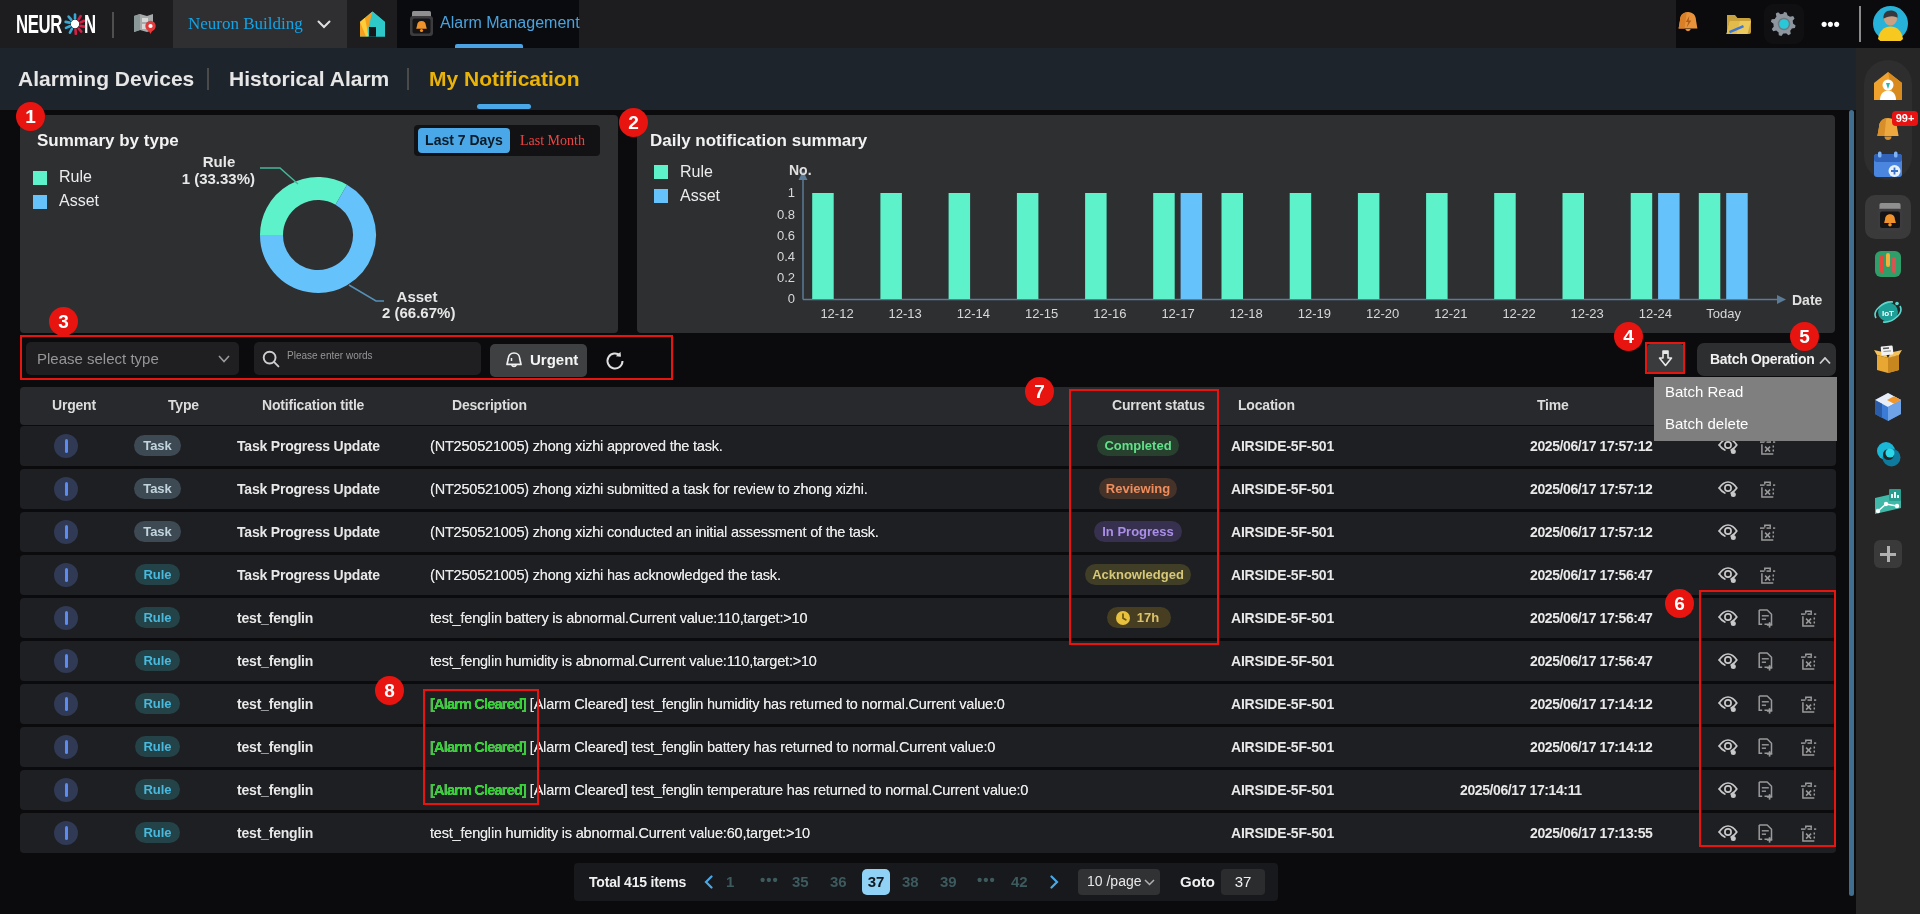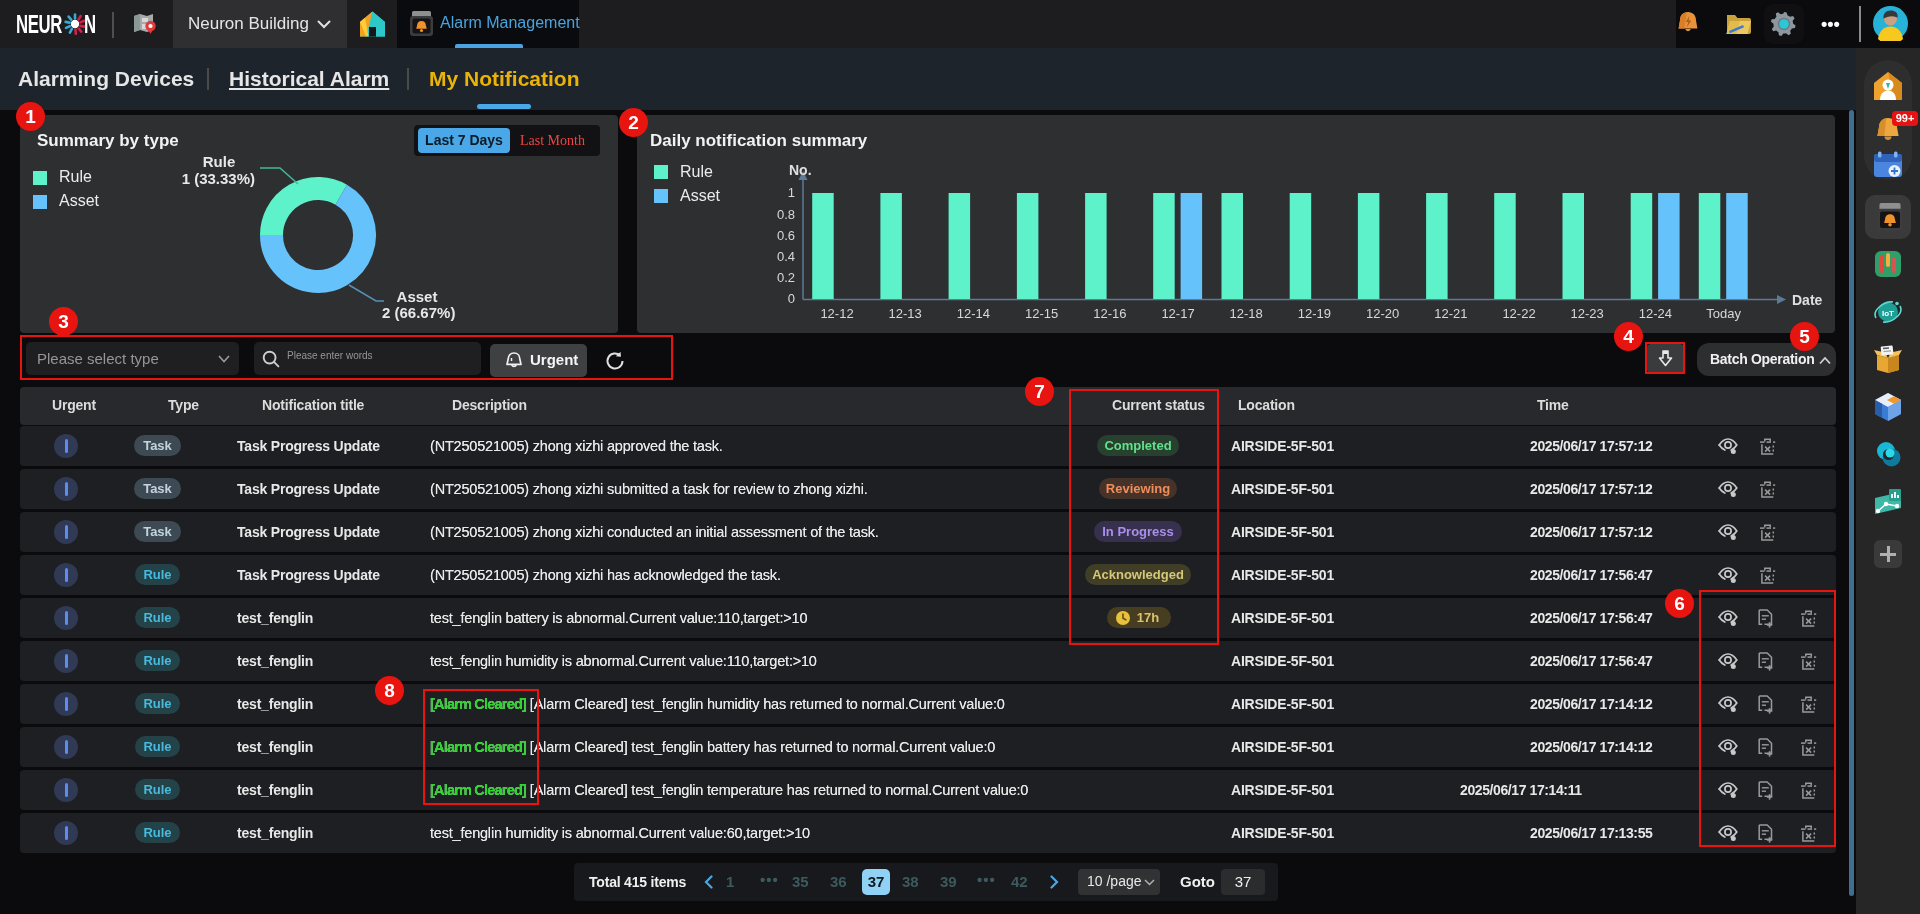--- a/index.html
+++ b/index.html
@@ -56,21 +56,21 @@
     <svg class="abs" style="left:132px; top:13px;" width="26" height="22" viewBox="0 0 26 22">
       <path d="M2 3 L8 1 L15 3 L21 1 L21 17 L15 19 L8 17 L2 19 Z" fill="#a6aaaa"></path>
       <path d="M2 3 L8 1 L8 17 L2 19 Z" fill="#8a9898"></path>
       <path d="M10 5 h6 v4 h-6 z M10 11 h7 v5 h-7 z" fill="#d8d8d8"></path>
       <circle cx="18.5" cy="13" r="5.2" fill="#e23b3b"></circle>
       <path d="M18.5 21 L15.2 14.8 h6.6 Z" fill="#e23b3b"></path>
       <circle cx="18.5" cy="13" r="2.1" fill="#fff"></circle>
     </svg>
 
     <div class="abs" style="left:173px; top:0px; width:174px; height:48px; background:#2f2f31;"></div>
-    <div class="abs" style="left:188px; top:14px; font-size:17px; color:#e5e5e5;">Neuron Building</div>
+    <div class="abs" style="left:188px; top:14px; font-size:17px; color:#0ea5e9;font-family:Liberation Serif, serif;">Neuron Building</div>
     <svg class="abs" style="left:317px; top:20px;" width="14" height="9" viewBox="0 0 14 9">
         <path d="M1.5 1.5 L7 7 L12.5 1.5" stroke="#e0e0e0" stroke-width="2" fill="none" stroke-linecap="round"></path>
       </svg>
 
     <svg class="abs" style="left:359px; top:11px;" width="27" height="26" viewBox="0 0 27 26">
       <path d="M13.5 0.5 L26 11 V25.5 H1 V11 Z" fill="#2ec8c8"></path>
       <path d="M13.5 0.5 L1 11 V25.5 H7 Z" fill="#f5a11f"></path>
       <path d="M13.5 0.5 L6 6.8 L9.5 25.5 H7 L1 11 Z" fill="#ffd23e" opacity="0.9"></path>
       <path d="M13.5 0.5 L26 11 V25.5 H17 V14 Z" fill="#2ec8c8"></path>
       <rect x="10" y="16" width="7" height="9.5" fill="#15171a"></rect>
@@ -112,21 +112,21 @@
     <svg class="abs" style="left:1873px; top:6px;" width="35" height="35" viewBox="0 0 35 35">
       <circle cx="17.5" cy="17.5" r="17.5" fill="#27b3d9"></circle>
       <circle cx="17.5" cy="13" r="6.5" fill="#caa183"></circle>
       <path d="M17.5 4.5 c-4.5 0 -7.5 3 -7 8 l1.5 -0.5 c3 -1.5 7 -2.5 11 -1 l1.5 0.7 C25.5 7 22 4.5 17.5 4.5 Z" fill="#35383d"></path>
       <path d="M5 33 c1 -8 6.5 -12.5 12.5 -12.5 S29 25 30 33 a17.5 17.5 0 0 1 -25 0 Z" fill="#f6c820"></path>
     </svg>
   </div>
   <div class="abs" id="subnav">
     <div class="abs navitem" style="left:18px;">Alarming Devices</div>
     <div class="abs navdiv" style="left:207px;"></div>
-    <div class="abs navitem" style="left:229px;text-decoration:underline;">Historical Alarm</div>
+    <div class="abs navitem" style="left:229px;">Historical Alarm</div>
     <div class="abs navdiv" style="left:407px;"></div>
     <div class="abs navitem" style="left:429px; color:#eab308;">My Notification</div>
     <div class="abs" style="left:477px; top:56px; width:54px; height:5px; background:#4aa8e8; border-radius:3px;"></div>
   </div>
   <div class="abs panel" id="panelL" style="left:20px; top:115px; width:598px; height:218px;">
     <div class="abs" style="left:17px; top:16px; font-size:17px; font-weight:bold; color:#f2f2f2;">Summary by type</div>
     <div class="abs" style="left:394px; top:10px; width:186px; height:31px; background:#121214; border-radius:4px;"></div>
     <div class="abs" style="left:398px; top:13px; width:92px; height:25px; background:#4aa8e8; border-radius:4px; color:#0a1a26; font-size:14px; font-weight:bold; text-align:center; line-height:25px;">Last 7 Days</div>
     <div class="abs" style="left:500px; top:13px; width:74px; height:25px; color:#ef4444; font-size:14px; text-align:left; line-height:25px;font-family:Liberation Serif, serif;">Last Month</div>
     <div class="abs" style="left:13px; top:56px; width:14px; height:14px; background:#5ef2ca;"></div>
@@ -226,26 +226,30 @@
       <path d="M17.5 10 a7.5 7.5 0 1 1 -2.3 -5.4" fill="none" stroke="#e0e0e0" stroke-width="2"></path>
       <path d="M15.5 0.8 l0.4 5 l-5 -0.6 Z" fill="#e0e0e0"></path>
     </svg>
 
     <div class="abs" style="left:1647px; top:344px; width:37px; height:29px; background:#3a3b3c; border-radius:4px;">
       <svg class="abs" style="left:9px; top:5px;" width="19" height="19" viewBox="0 0 19 19">
         <path d="M7 2 h5 v7 h3.5 L9.5 16.5 L3.5 9 H7 Z" fill="none" stroke="#e8e8e8" stroke-width="1.6" stroke-linejoin="round"></path>
         <rect x="7" y="2" width="5" height="3" fill="#e8e8e8"></rect>
       </svg>
     </div>
-    <div class="abs" style="left:1697px; top:343px; width:139px; height:33px; background:#2d2e30; border-radius:12px;">
+    <div class="abs" style="left:1697px; top:343px; width:139px; height:33px; background:#2d2e30; border-radius:7px;">
       <div class="abs" style="left:13px; top:8px; font-size:14px; font-weight:bold; letter-spacing:-0.3px; color:#f0f0f0;">Batch Operation</div>
       <svg class="abs" style="left:122px; top:14px;" width="12" height="8" viewBox="0 0 12 8">
           <path d="M1 6.5 L6 1 L11 6.5" stroke="#d0d0d0" stroke-width="1.8" fill="none"></path>
         </svg>
     </div>
+  </div>
+  <div class="abs" id="batchmenu" style="left:1654px; top:377px; width:183px; height:64px; background:#7f7f80; z-index:30;">
+    <div class="abs" style="left:11px; top:6px; font-size:15px; color:#ffffff;">Batch Read</div>
+    <div class="abs" style="left:11px; top:38px; font-size:15px; color:#ffffff;">Batch delete</div>
   </div>
   <div class="abs thead" id="thead">
     <div class="abs" style="left:32px; top:10px;">Urgent</div>
     <div class="abs" style="left:148px; top:10px;">Type</div>
     <div class="abs" style="left:242px; top:10px;">Notification title</div>
     <div class="abs" style="left:432px; top:10px;">Description</div>
     <div class="abs" style="left:1092px; top:10px;">Current status</div>
     <div class="abs" style="left:1218px; top:10px;">Location</div>
     <div class="abs" style="left:1517px; top:10px;">Time</div>
   </div>

